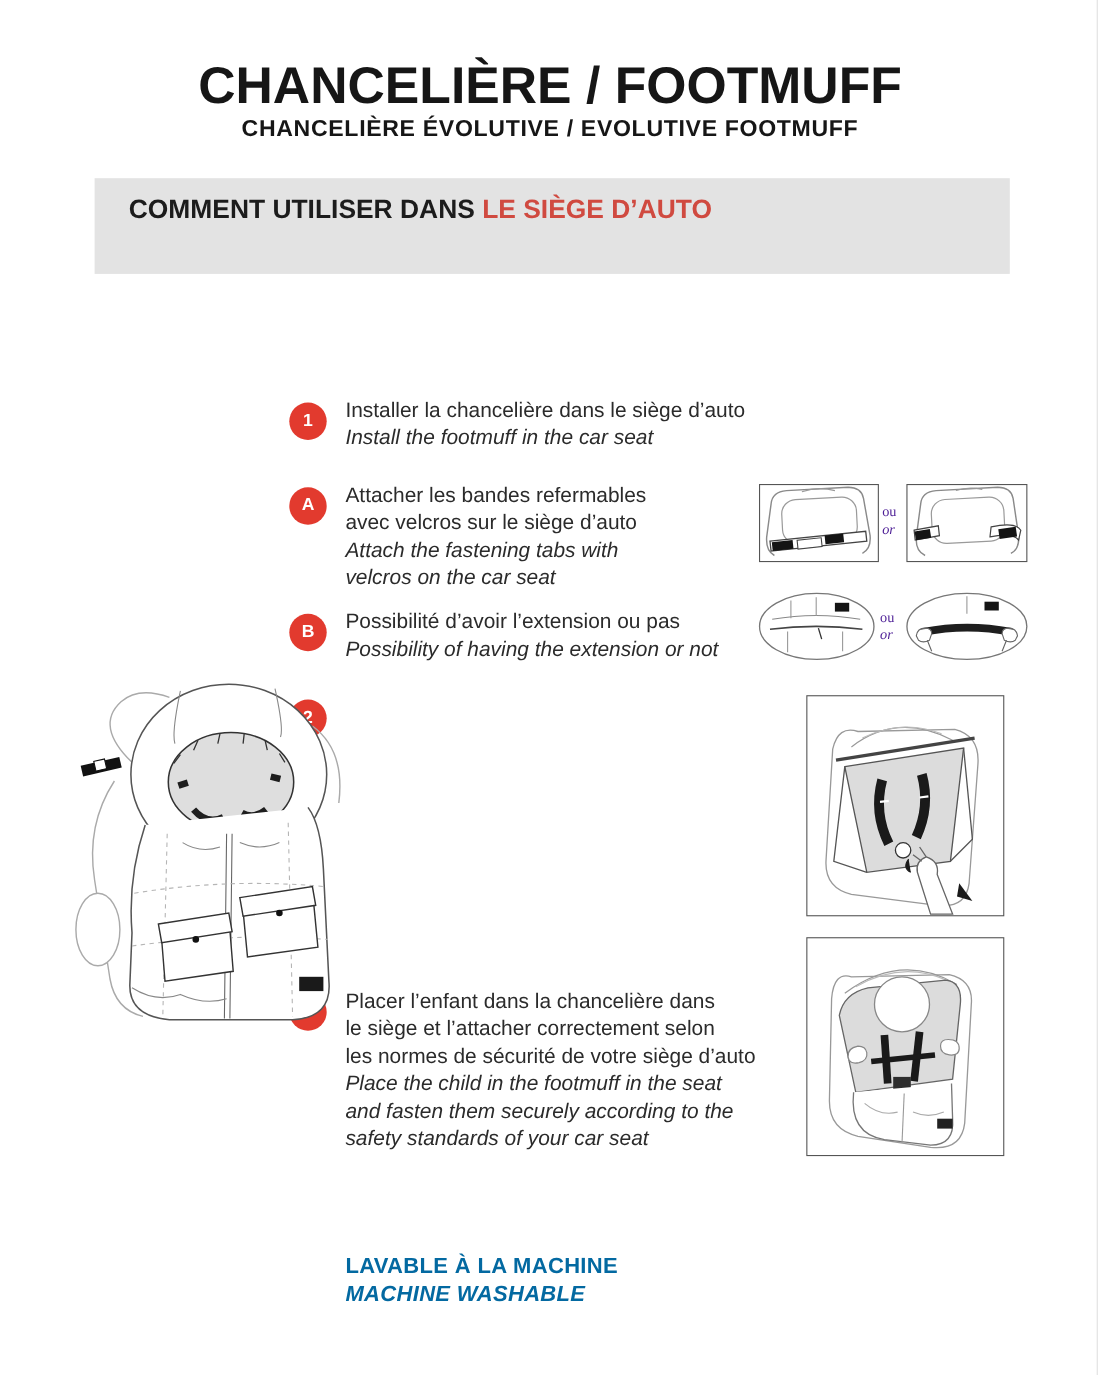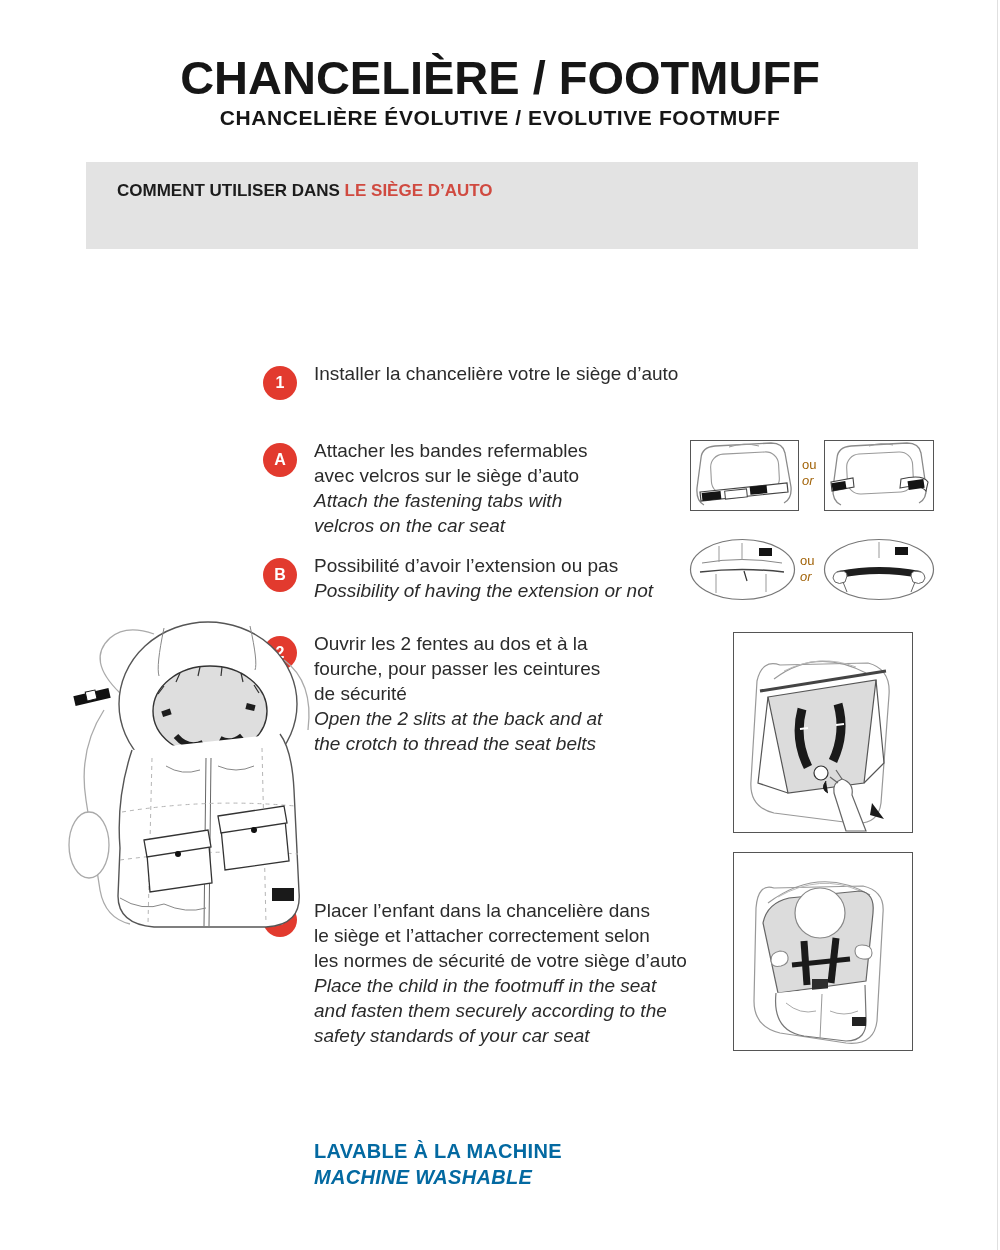--- a/index.html
+++ b/index.html
@@ -16,37 +16,37 @@
   .page-right-border{position:absolute;right:2px;top:0;width:1px;height:1250px;background:#e0e0e0;}
 
   
   .title{position:absolute;left:0;top:50px;width:1000px;text-align:center;
          font-size:47px;font-weight:700;letter-spacing:0px;color:#161616;}
   .subtitle{position:absolute;left:0;top:106px;width:1000px;text-align:center;
          font-size:21px;font-weight:700;letter-spacing:.6px;color:#161616;}
 
   
   .band{position:absolute;left:86px;top:162px;width:832px;height:87px;background:var(--band-gray);}
-  .band-inner{padding:13px 0 0 31px;font-size:17px;font-weight:700;line-height:31px;color:var(--ink);}
+  .band-inner{padding:13px 0 0 31px;font-size:24px;font-weight:700;line-height:31px;color:var(--ink);}
   .band .red{color:var(--text-red);}
   .band .l2{font-style:italic;}
 
   
   .step{position:absolute;display:flex;align-items:flex-start;gap:17px;}
   .badge{flex:0 0 auto;width:34px;height:34px;margin-top:5px;border-radius:50%;
          background:var(--accent);color:#fff;font-size:16px;font-weight:700;
          text-align:center;line-height:34px;}
   .stext{font-size:19px;line-height:25px;color:var(--body-ink);}
   .fr,.en{white-space:pre-line;}
   .en{font-style:italic;}
 
   
   .illus{position:absolute;}
   .framed{border:1px solid #555;background:#fff;box-sizing:border-box;}
-  .orlbl{position:absolute;font-size:13px;line-height:16px;color:#a16207;}
+  .orlbl{position:absolute;font-size:13px;line-height:16px;color:#4c1d95;font-family:Liberation Serif, serif;}
   .orlbl .or{font-style:italic;}
 
   
   .footer{position:absolute;left:314px;top:1138px;font-size:20px;font-weight:700;
           line-height:26px;color:#0369a1;letter-spacing:.3px;}
   .footer .en{font-style:italic;}
 
   svg{display:block;}
 </style>
 </head>
@@ -60,21 +60,22 @@
 
   <div class="band">
     <div class="band-inner">
       <div class="l1"><span>COMMENT UTILISER DANS </span><span class="red">LE SIÈGE D’AUTO</span></div>
     </div>
   </div>
 
   <div class="step" style="left:263px;top:361px;">
     <div class="badge">1</div>
     <div class="stext">
-      <div class="fr">Installer la chancelière votre le siège d’auto</div>
+      <div class="fr">Installer la chancelière dans le siège d’auto</div>
+      <div class="en">Install the footmuff in the car seat</div>
     </div>
   </div>
 
   <div class="step" style="left:263px;top:438px;">
     <div class="badge">A</div>
     <div class="stext">
       <div class="fr">Attacher les bandes refermables
 avec velcros sur le siège d’auto</div>
       <div class="en">Attach the fastening tabs with
 velcros on the car seat</div>
@@ -84,27 +85,20 @@
   <div class="step" style="left:263px;top:553px;">
     <div class="badge">B</div>
     <div class="stext">
       <div class="fr">Possibilité d’avoir l’extension ou pas</div>
       <div class="en">Possibility of having the extension or not</div>
     </div>
   </div>
 
   <div class="step" style="left:263px;top:631px;">
     <div class="badge">2</div>
-    <div class="stext">
-      <div class="fr">Ouvrir les 2 fentes au dos et à la
-fourche, pour passer les ceintures
-de sécurité</div>
-      <div class="en">Open the 2 slits at the back and at
-the crotch to thread the seat belts</div>
-    </div>
   </div>
 
   <div class="step" style="left:263px;top:898px;">
     <div class="badge">3</div>
     <div class="stext">
       <div class="fr">Placer l’enfant dans la chancelière dans
 le siège et l’attacher correctement selon
 les normes de sécurité de votre siège d’auto</div>
       <div class="en">Place the child in the footmuff in the seat
 and fasten them securely according to the

